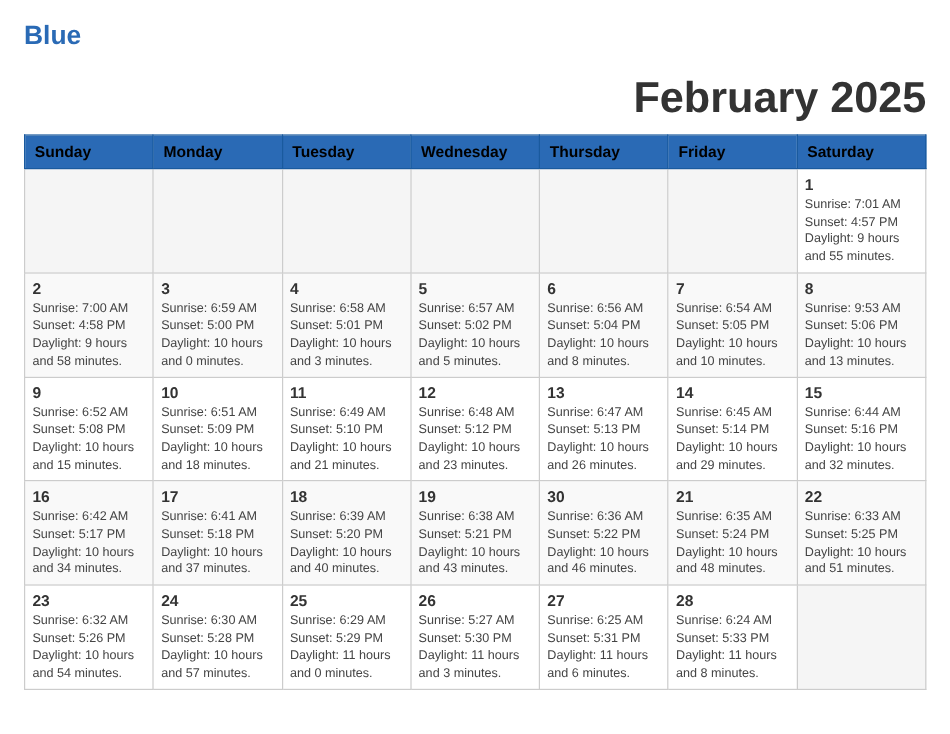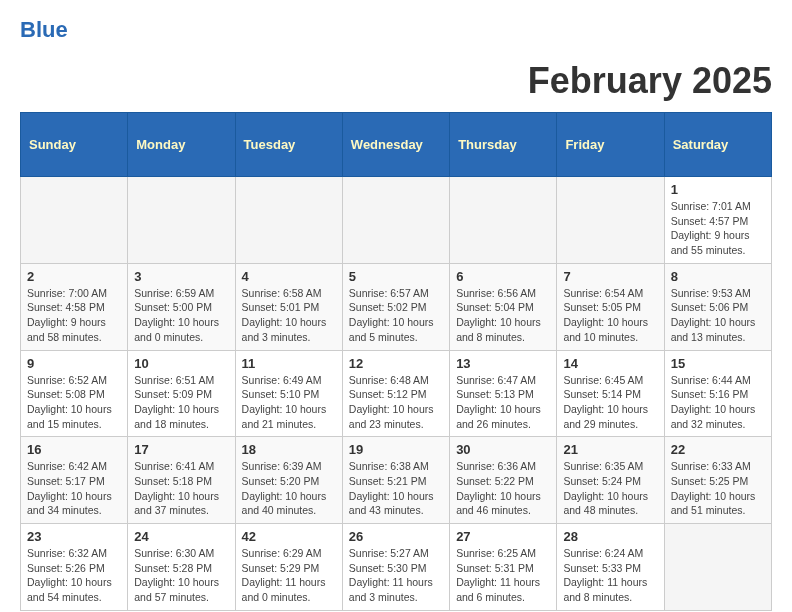--- a/index.html
+++ b/index.html
@@ -47,23 +47,23 @@
       font-size: 16px;
       color: #333;
     }
     .calendar {
       width: 100%;
       border-collapse: collapse;
       border: 1px solid #ccc;
     }
     .calendar th {
       background-color: #2a6ab5;
-      color: #fef9c3;
+      color: #000000;
       text-align: left;
-      padding: 24px 8px;
+      padding: 6px 8px;
       font-size: 13px;
       font-weight: bold;
       border: 1px solid #1a5a9e;
     }
     .calendar td {
       vertical-align: top;
       border: 1px solid #ccc;
       padding: 5px 6px;
       width: 107px;
       min-height: 80px;
@@ -268,21 +268,21 @@
 Sunset: 5:26 PM
 Daylight: 10 hours and 54 minutes.</div>
         </td>
         <td>
           <span class="day-num">24</span>
           <div class="day-info">Sunrise: 6:30 AM
 Sunset: 5:28 PM
 Daylight: 10 hours and 57 minutes.</div>
         </td>
         <td>
-          <span class="day-num">42</span>
+          <span class="day-num">25</span>
           <div class="day-info">Sunrise: 6:29 AM
 Sunset: 5:29 PM
 Daylight: 11 hours and 0 minutes.</div>
         </td>
         <td>
           <span class="day-num">26</span>
           <div class="day-info">Sunrise: 5:27 AM
 Sunset: 5:30 PM
 Daylight: 11 hours and 3 minutes.</div>
         </td>

